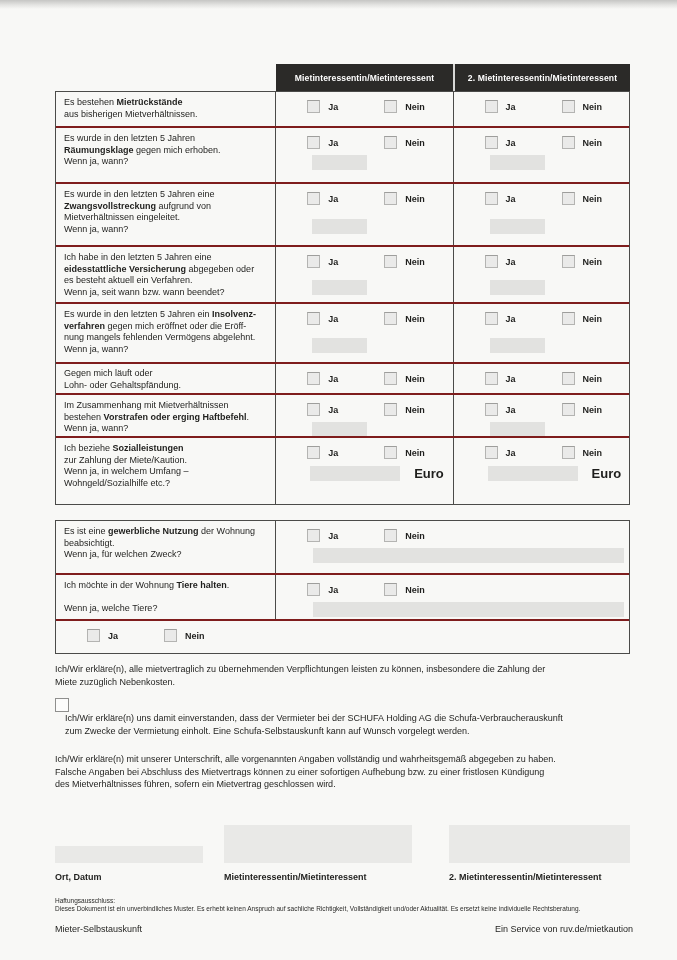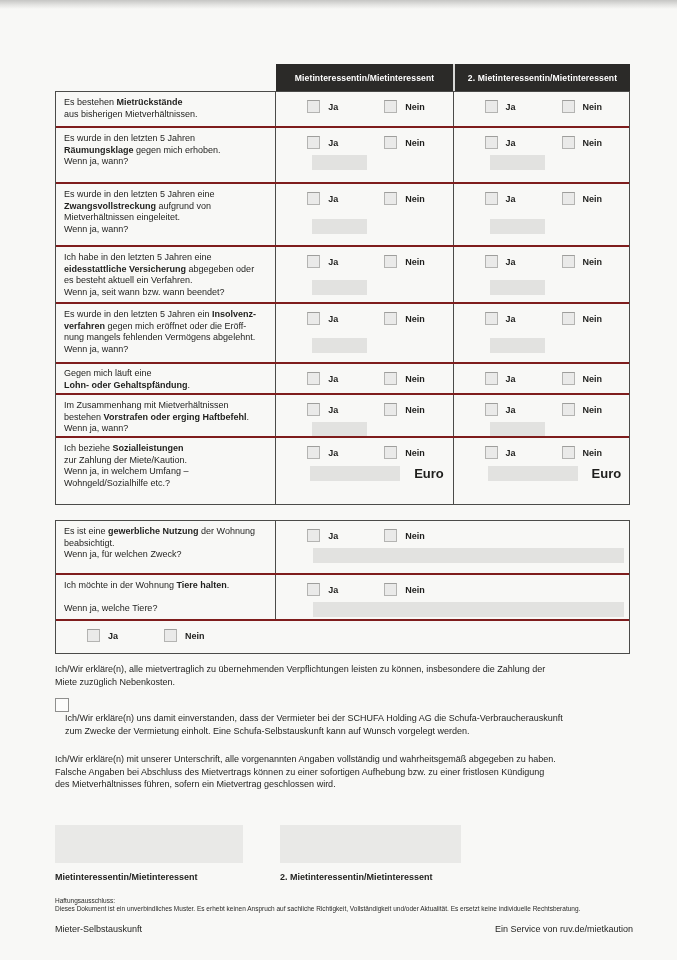--- a/index.html
+++ b/index.html
@@ -235,22 +235,22 @@
                 <span class="cb"></span>
                 <span class="cbl">Nein</span>
               </span>
           </div>
           <div class="redact small" style="margin-top:13px;"></div>
         </div>
       </div>
 
       <div class="trow" style="height:31px;">
         <div class="qcell" style="padding-top:4px;">
-          <div class="q"><span>Gegen mich läuft eine
-</span><span style="font-weight: 700;">Lohn- oder Gehaltspfändung</span><span>.</span></div>
+          <div class="q"><span>Gegen mich läuft oder
+</span><span style="font-weight: 400;">Lohn- oder Gehaltspfändung</span><span>.</span></div>
         </div>
         <div class="acell">
           <div class="yn">
             <span class="grp">
                 <span class="cb"></span>
                 <span class="cbl">Ja</span>
               </span>
             <span class="grp last">
                 <span class="cb"></span>
                 <span class="cbl">Nein</span>
@@ -417,20 +417,24 @@
     <span class="cbx"></span>
     <span class="txt">Ich/Wir erkläre(n) uns damit einverstanden, dass der Vermieter bei der SCHUFA Holding AG die Schufa-Verbraucherauskunft
 zum Zwecke der Vermietung einholt. Eine Schufa-Selbstauskunft kann auf Wunsch vorgelegt werden.</span>
   </div>
 
   <div class="para second">Ich/Wir erkläre(n) mit unserer Unterschrift, alle vorgenannten Angaben vollständig und wahrheitsgemäß abgegeben zu haben.
 Falsche Angaben bei Abschluss des Mietvertrags können zu einer sofortigen Aufhebung bzw. zu einer fristlosen Kündigung
 des Mietverhältnisses führen, sofern ein Mietvertrag geschlossen wird.</div>
 
   <div class="sigrow">
+    <div class="sigcol c1">
+      <div class="sbox short"></div>
+      <div class="siglbl">Ort, Datum</div>
+    </div>
     <div class="sigcol c2">
       <div class="sbox tall"></div>
       <div class="siglbl">Mietinteressentin/Mietinteressent</div>
     </div>
     <div class="sigcol c3">
       <div class="sbox tall"></div>
       <div class="siglbl">2. Mietinteressentin/Mietinteressent</div>
     </div>
   </div>
 

